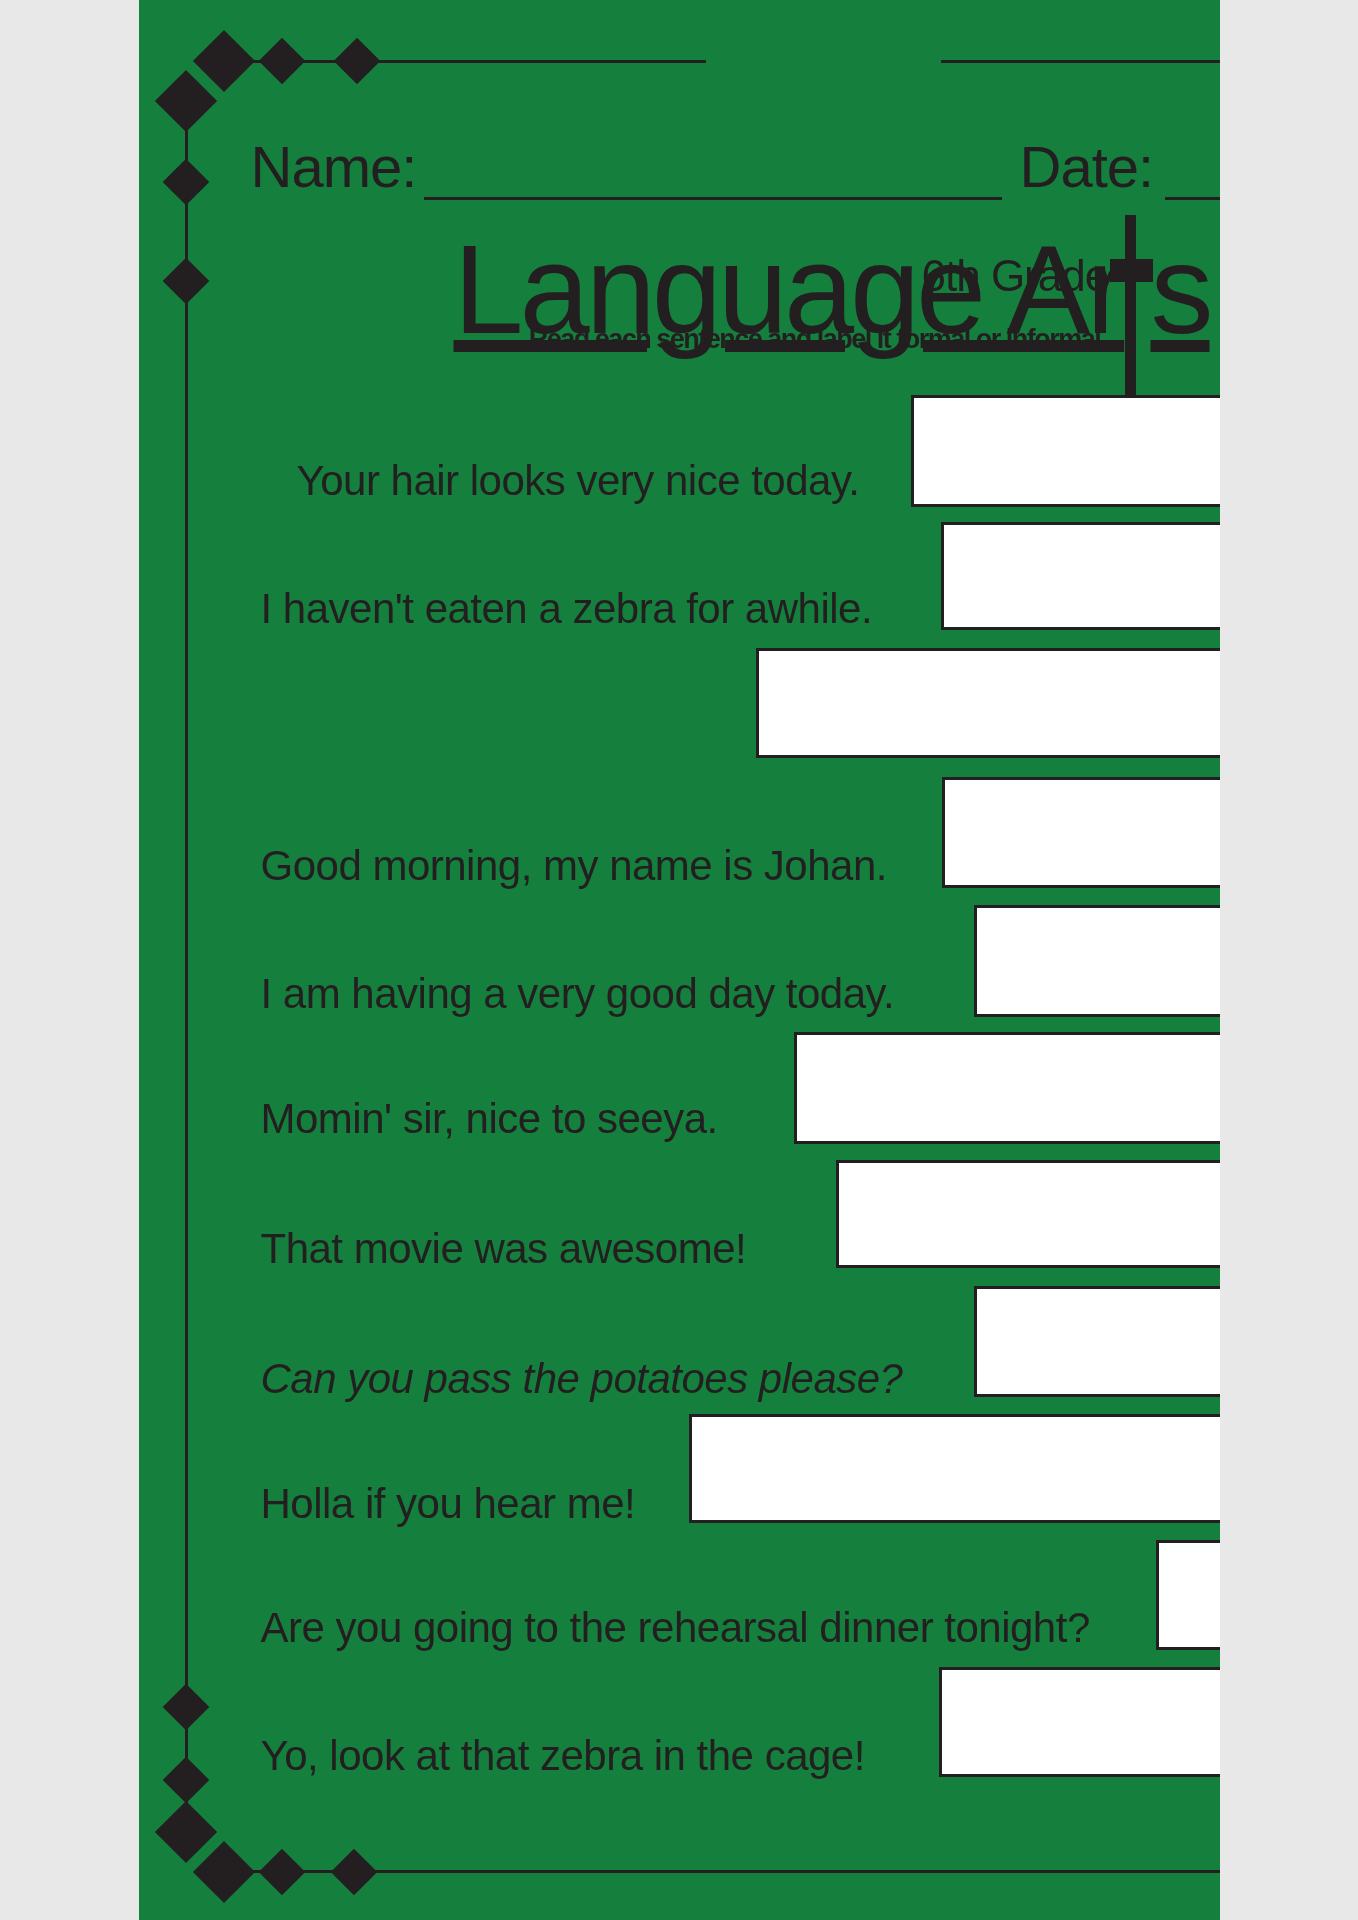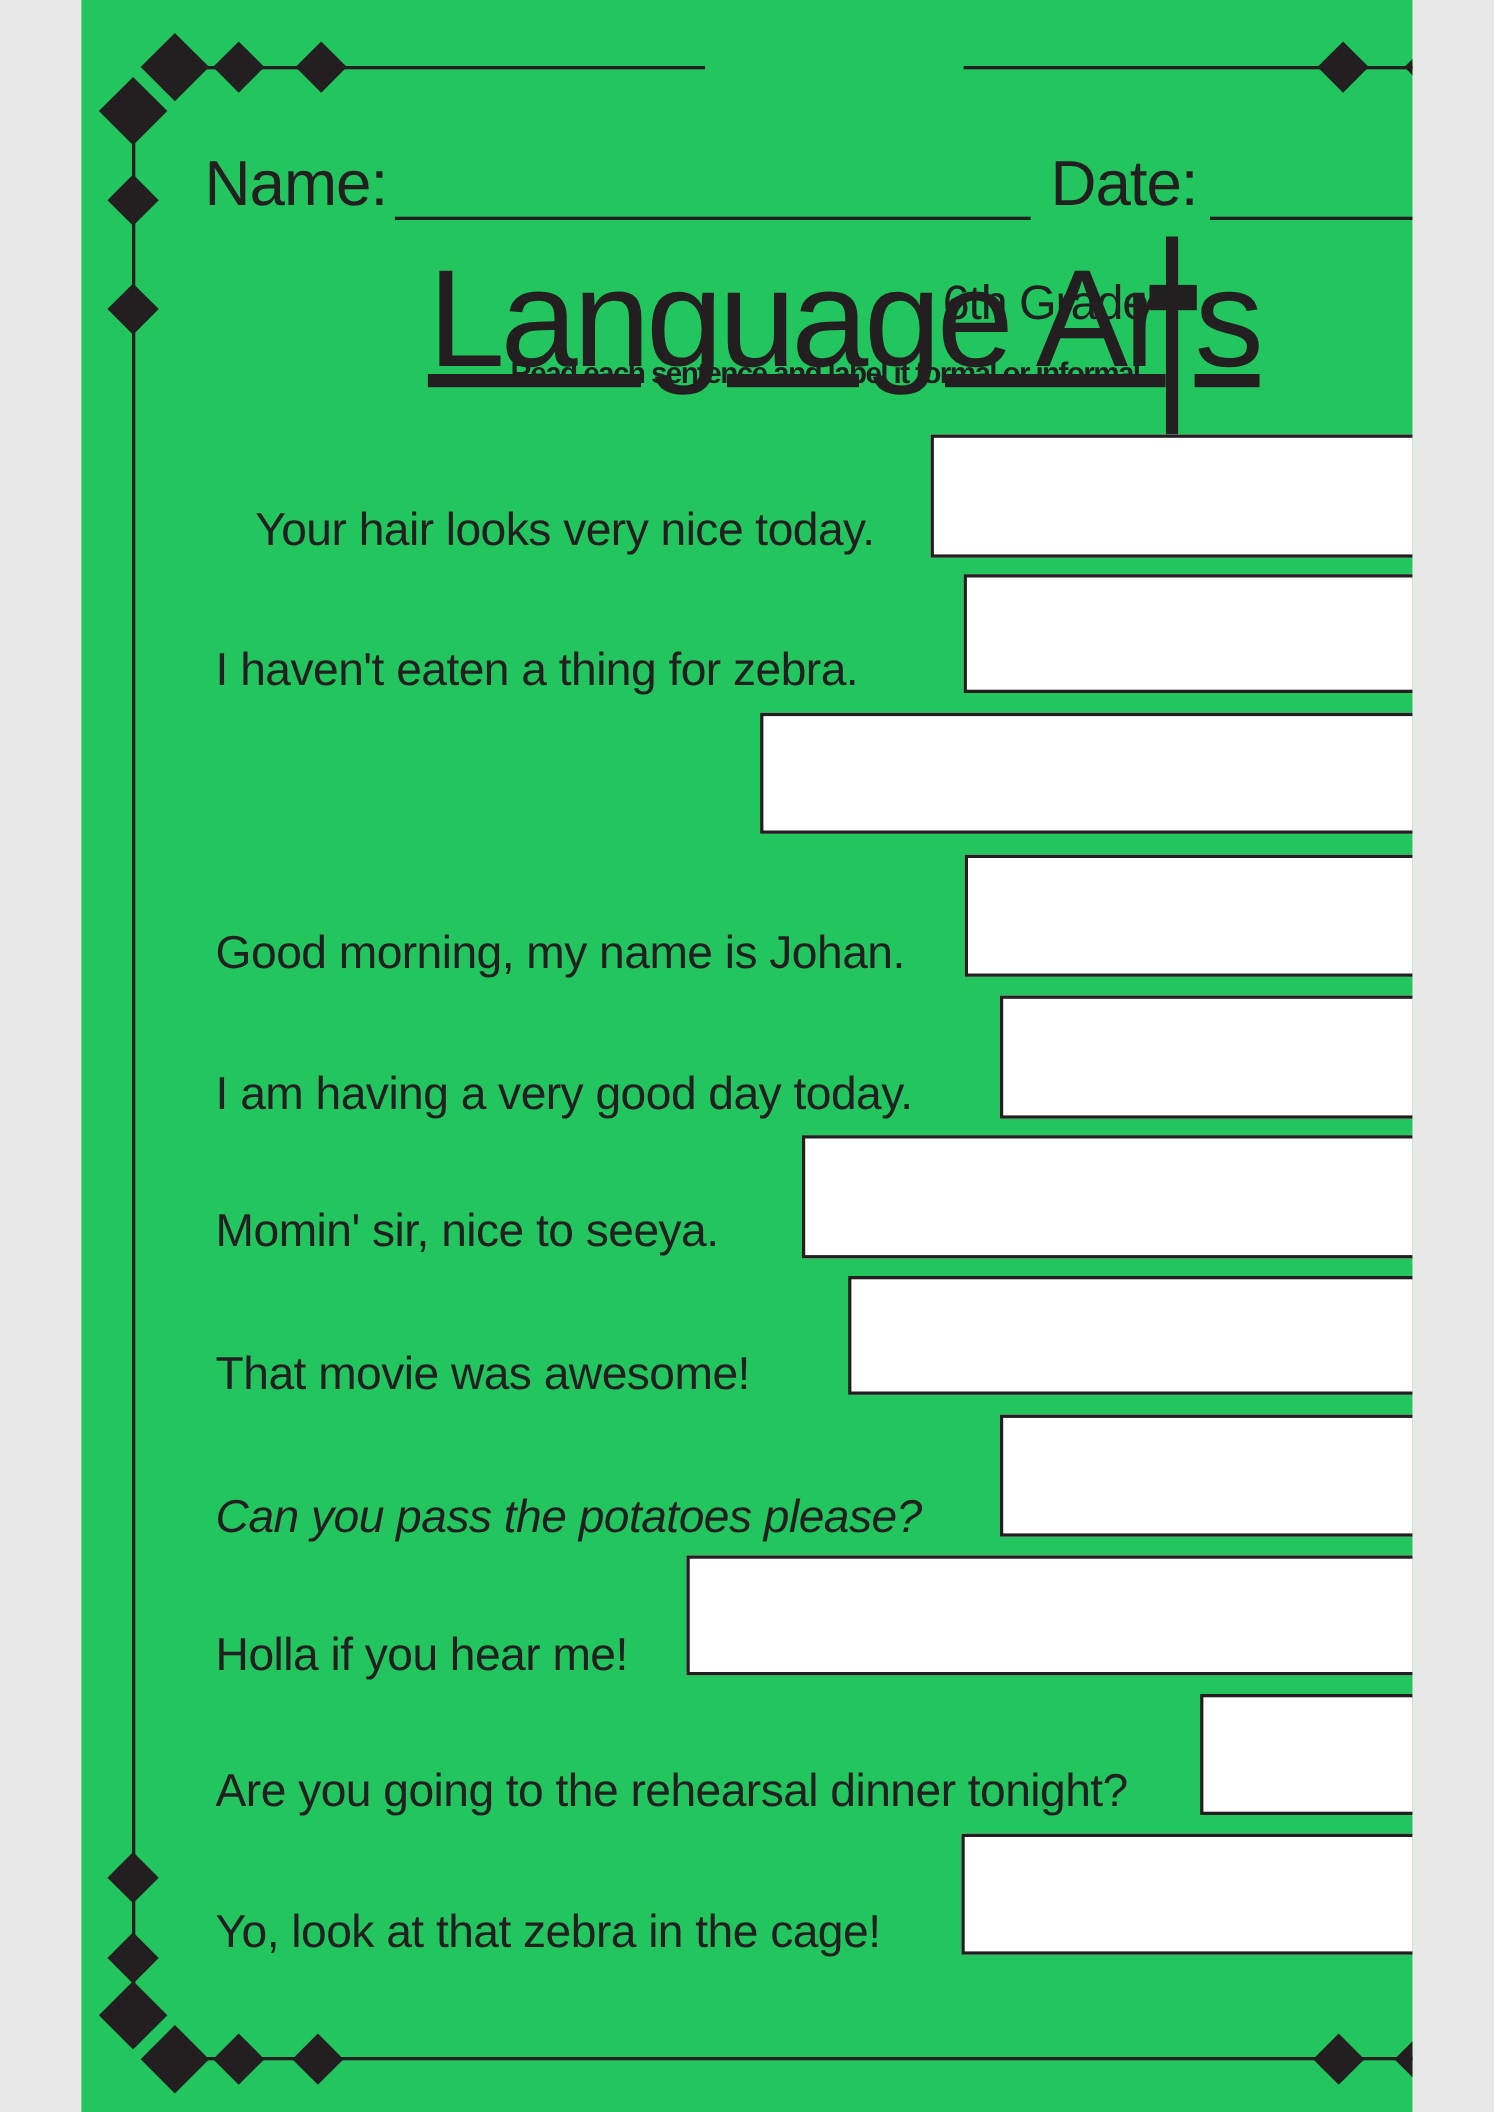--- a/index.html
+++ b/index.html
@@ -1,17 +1,17 @@
 <!DOCTYPE html>
 <html><head>
 <meta charset="utf-8">
 <style>
   html,body{margin:0;padding:0;background:#e8e8e8;}
   .page{
-    position:relative; width:1210px; height:1920px; background:#22c55e;
+    position:relative; width:1081px; height:1920px; background:#15803d;
     font-family:"Liberation Sans", sans-serif; color:#231f20; overflow:hidden;
     margin:0 auto;
   }
   
   .bline{position:absolute; background:#231f20;}
   .diam{position:absolute; background:#231f20; transform:translate(-50%,-50%) rotate(45deg);}
   .diam.small{width:33px;height:33px;}
   .diam.big{width:44px;height:44px;}
   
   .fieldlabel{position:absolute; font-size:58px; letter-spacing:-1px; line-height:1; white-space:nowrap;}
@@ -72,21 +72,21 @@
   <div class="fill-line" style="left:1026px;top:197px;width:237px;"></div>
 
   <span class="grade" style="left:783px;top:238px;margin-top:16px;">6th Grade</span>
   <span class="title-part" style="left:315px;top:227px;">Language Ar</span>
   <div class="cross-v"></div>
   <div class="cross-h"></div>
   <span class="title-part" style="left:1012px;top:227px;">s</span>
   <div class="subtitle">Read each sentence and label it formal or informal.</div>
 
   <span class="sentence" style="top:457px;margin-left:36px;">Your hair looks very nice today.</span>
-  <span class="sentence" style="top:585px;">I haven't eaten a thing for zebra.</span>
+  <span class="sentence" style="top:585px;">I haven't eaten a zebra for awhile.</span>
   <span class="sentence" style="top:842px;">Good morning, my name is Johan.</span>
   <span class="sentence" style="top:970px;">I am having a very good day today.</span>
   <span class="sentence" style="top:1095px;">Momin' sir, nice to seeya.</span>
   <span class="sentence" style="top:1225px;">That movie was awesome!</span>
   <span class="sentence" style="top:1355px;font-style:italic;">Can you pass the potatoes please?</span>
   <span class="sentence" style="top:1480px;">Holla if you hear me!</span>
   <span class="sentence" style="top:1604px;">Are you going to the rehearsal dinner tonight?</span>
   <span class="sentence" style="top:1732px;">Yo, look at that zebra in the cage!</span>
 
   <div class="abox" style="left:772px;top:395px;width:489px;height:112px;"></div>

